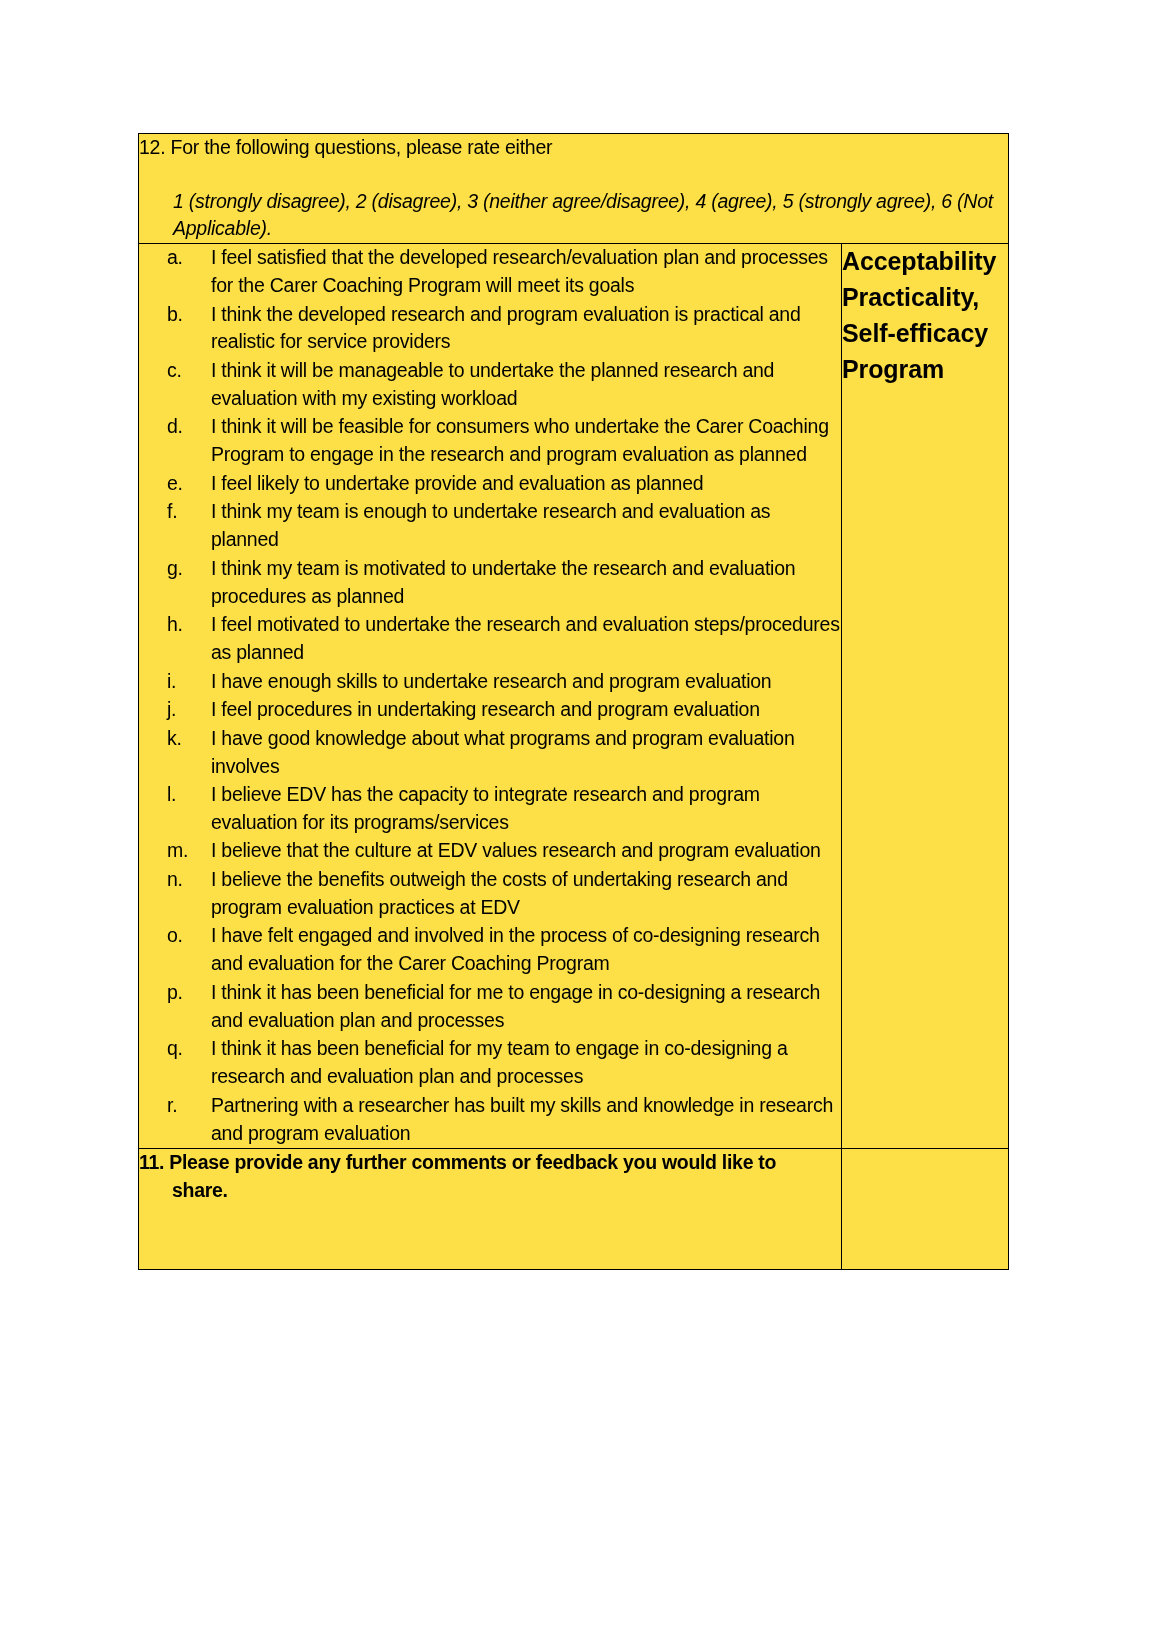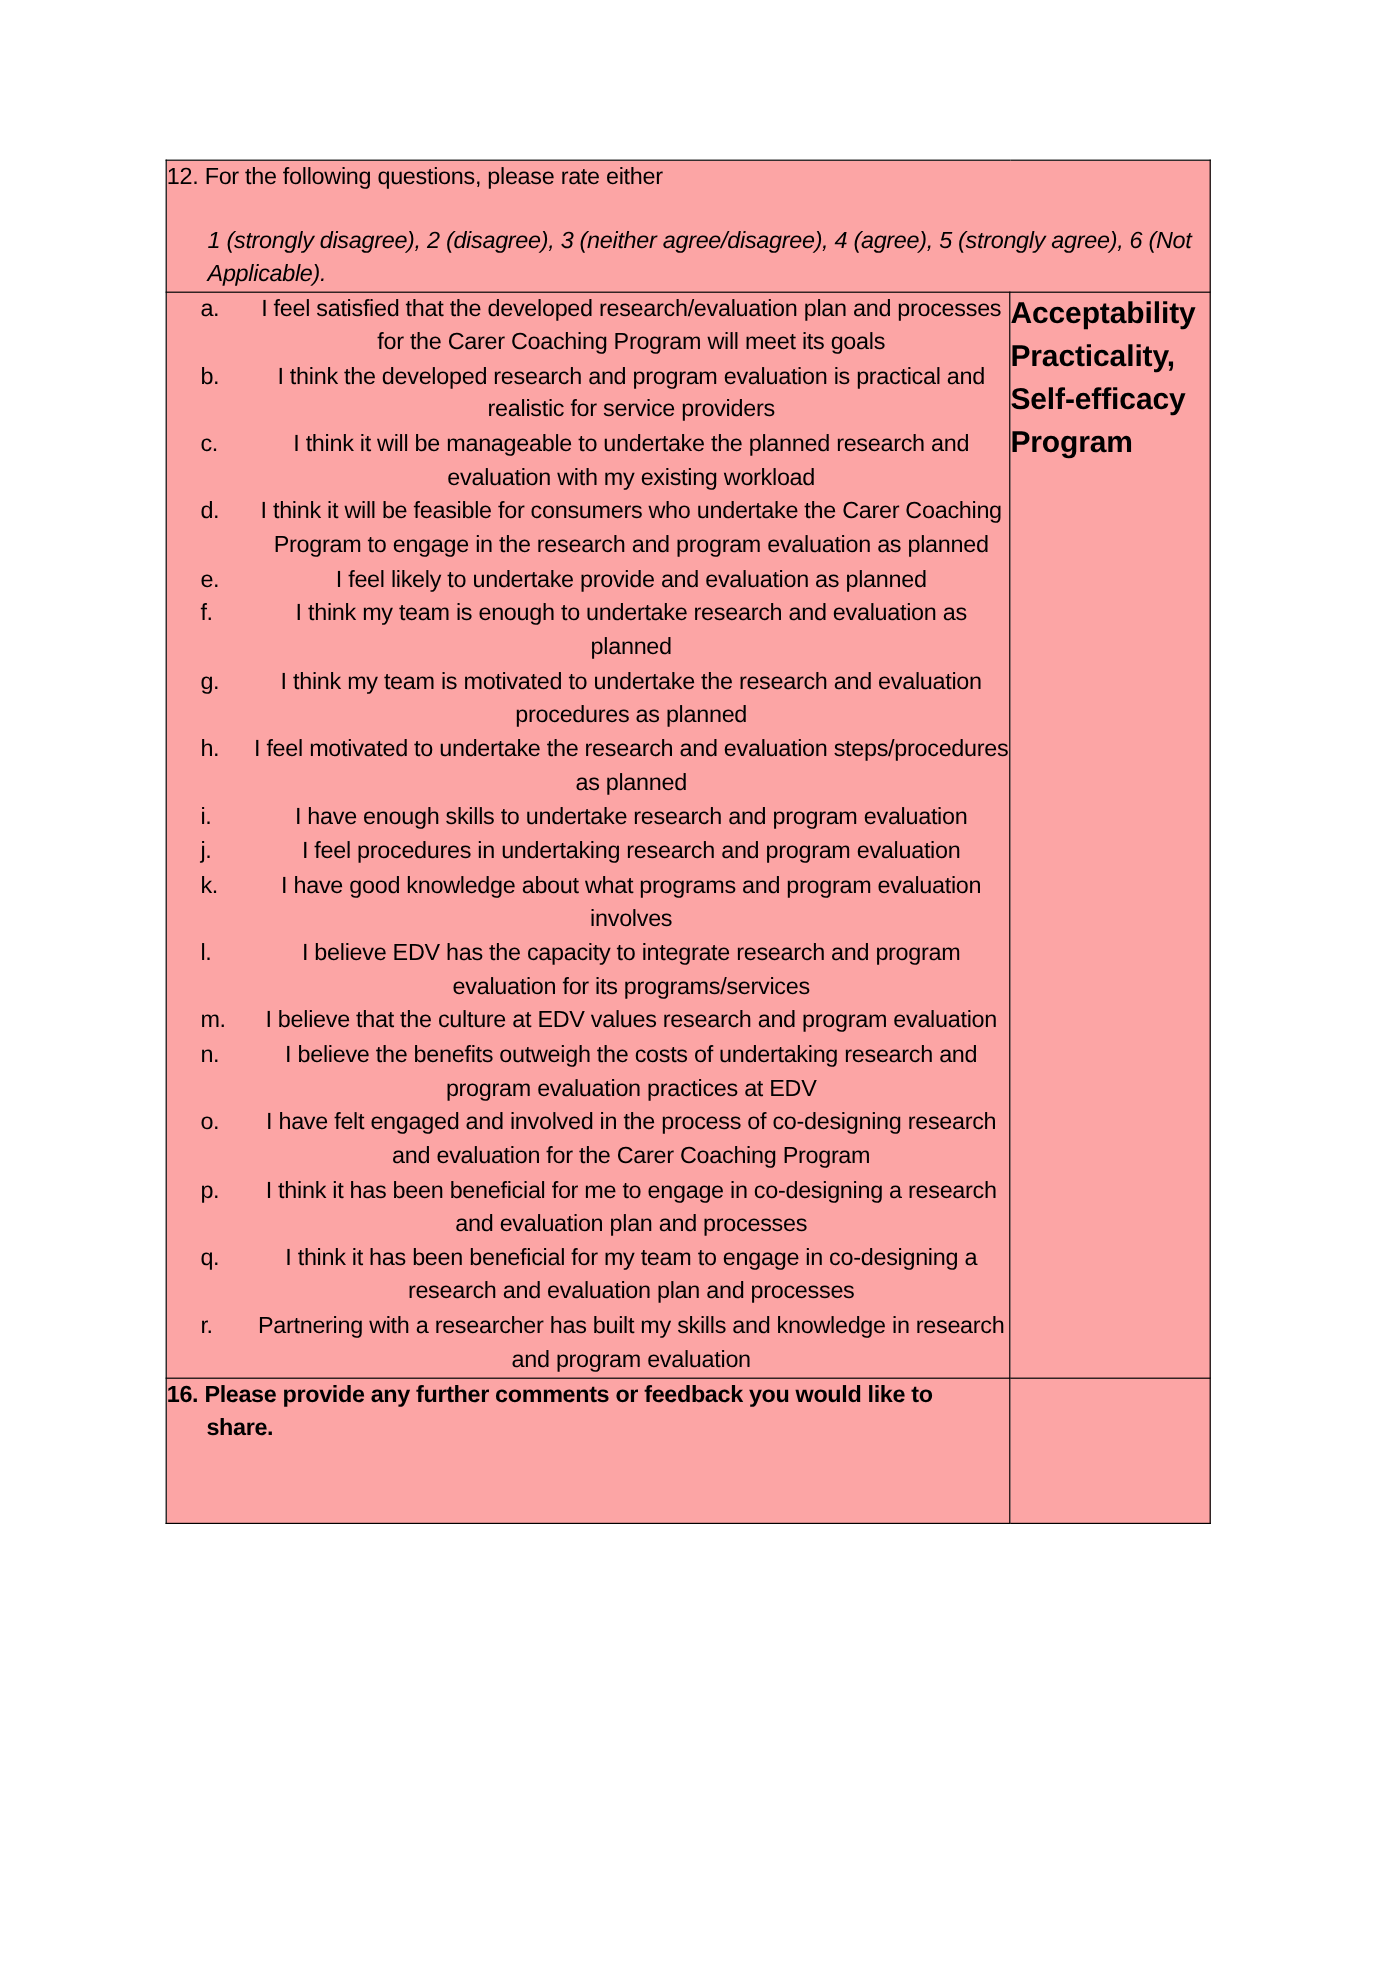--- a/index.html
+++ b/index.html
@@ -33,21 +33,21 @@
     top: 133px;
     width: 870px;
     border-collapse: collapse;
     table-layout: fixed;
   }
 
   #survey-table td {
     border: 1.6px solid #000000;
     vertical-align: top;
     padding: 0;
-    background: #fca5a5;
+    background: #fde047;
   }
 
   .col-main { width: 703px; }
   .col-side { width: 167px; }
 
   
   .intro-cell {
     padding: 11px 12px 16px 14px;
   }
   .intro-line {
@@ -90,21 +90,20 @@
     left: 28px;
     top: 0;
     width: 36px;
     text-align: left;
     font-family: "Liberation Sans", sans-serif;
     font-size: 19.5px;
     letter-spacing: -0.25px;
   }
   ol.items li .item-text {
     display: block;
-    text-align: center;
   }
 
   .side-cell {
     padding: 11px 10px 10px 12px;
   }
   .side-line {
     font-family: "Liberation Sans", sans-serif;
     font-size: 25px;
     line-height: 1.435;
     letter-spacing: -0.1px;
@@ -240,21 +239,21 @@
           <div class="side-line">Acceptability</div>
           <div class="side-line">Practicality,</div>
           <div class="side-line">Self-efficacy</div>
           <div class="side-line">Program</div>
         </td>
       </tr>
 
       <tr>
         <td class="q13-cell">
           <div class="q13-line">
-            <span>16.</span>
+            <span>11.</span>
             <span>Please provide any further comments or feedback you would like to</span>
           </div>
           <div class="q13-line cont">share.</div>
         </td>
         <td class="q13-side-cell"></td>
       </tr>
 
     </tbody>
   </table>
 

